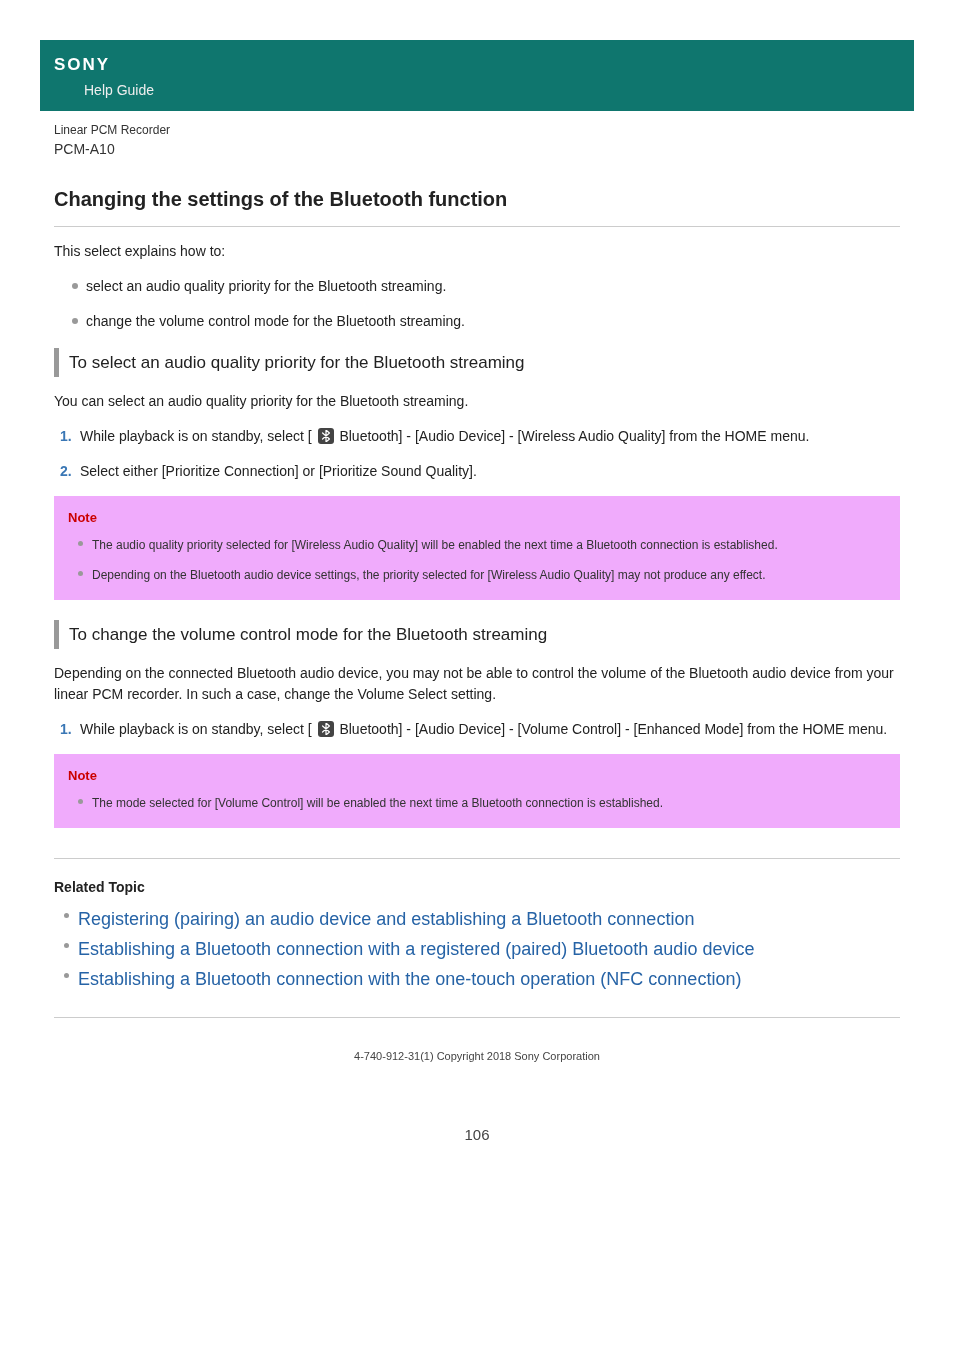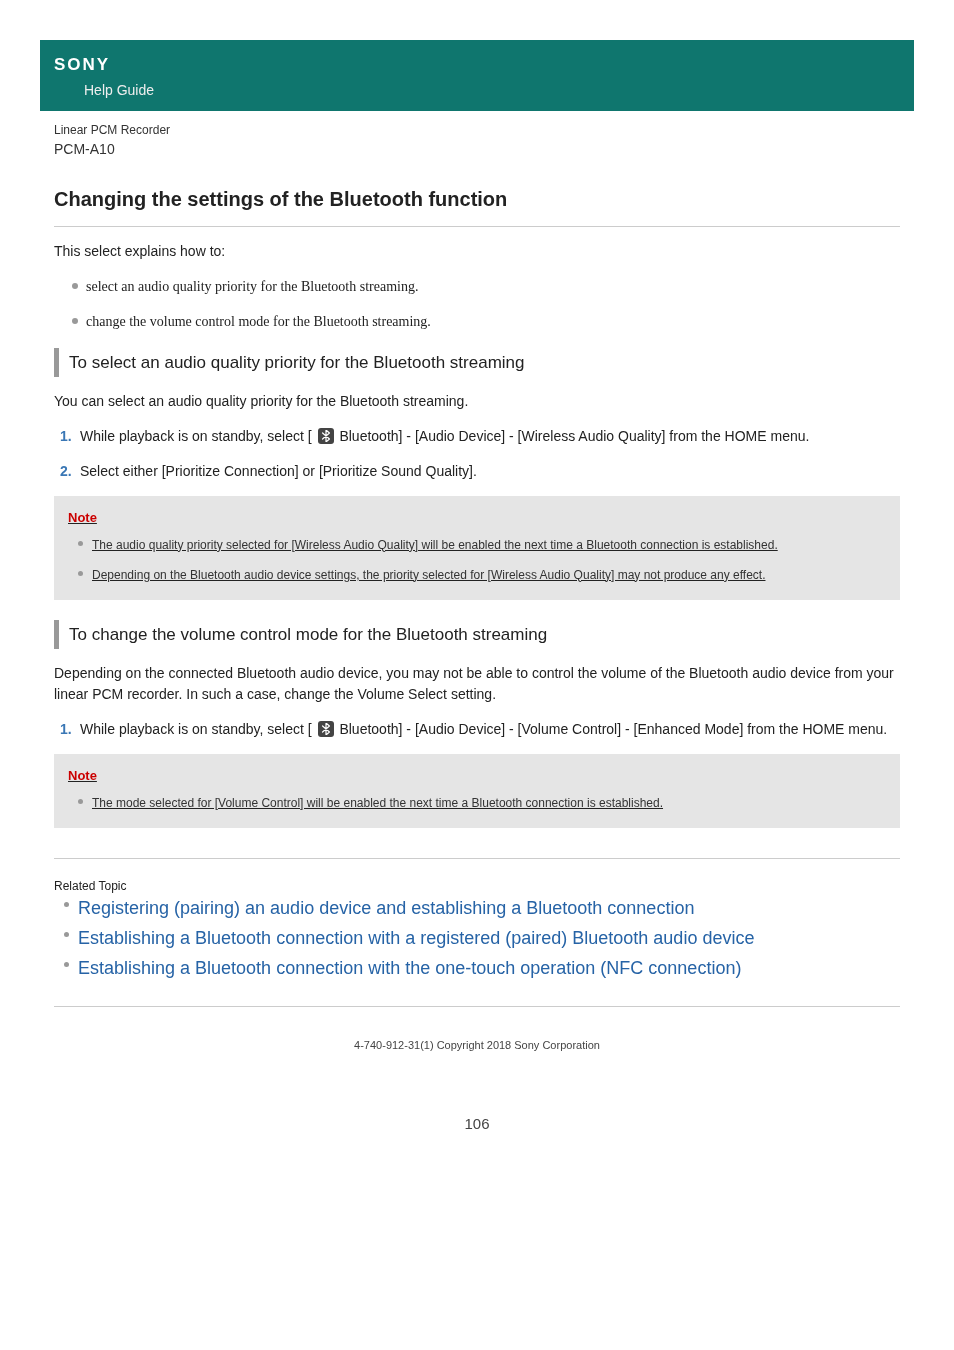--- a/index.html
+++ b/index.html
@@ -15,21 +15,21 @@
   .page-wrap { padding: 40px 40px 20px 40px; }
   .header-bar { background: #0f766e; color: #fff; padding: 12px 14px 10px 14px; }
   .brand { font-family: Arial, sans-serif; font-weight: bold; letter-spacing: 2px; font-size: 17px; }
   .guide-label { font-size: 14px; margin-top: 2px; color: #eee; margin-left: 30px; }
   .product-info { padding: 10px 14px 6px 14px; font-size: 12px; color: #333; }
   .model { font-size: 14px; color: #333; }
   .page-title { font-size: 20px; font-weight: bold; padding: 18px 14px 12px 14px; }
   .hr { border: none; border-top: 1px solid #ccc; margin: 0 14px; }
   .content { padding: 14px 14px 0 14px; }
   .intro { margin-bottom: 14px; }
-  ul.bullets { list-style: none; padding-left: 18px; margin-bottom: 2px; font-family: Liberation Serif, serif; }
+  ul.bullets { list-style: none; padding-left: 18px; margin-bottom: 2px; }
   ul.bullets > li { position: relative; margin-bottom: 14px; padding-left: 14px; }
   ul.bullets > li::before {
     content: ""; position: absolute; left: 0; top: 7px;
     width: 6px; height: 6px; background: #999; border-radius: 50%;
   }
   .section-heading {
     font-size: 17px; font-weight: normal;
     border-left: 5px solid #999; padding: 2px 0 2px 10px;
     margin: 16px 0 14px 0;
   }
@@ -41,33 +41,32 @@
     color: #3a77b5; font-weight: bold; font-size: 14px;
   }
   .bt-icon {
     display: inline-flex; vertical-align: middle;
     width: 16px; height: 16px; background: #444; border-radius: 3px;
     align-items: center; justify-content: center;
     margin: 0 2px 2px 2px;
   }
   .bt-icon svg { width: 10px; height: 12px; }
   .note-block {
-    background: #e5e5e5; padding: 12px 14px 4px 14px;
+    background: #f0abfc; padding: 12px 14px 4px 14px;
     margin-bottom: 20px;
-    text-decoration: underline;
   }
   .note-title { color: #cb0000; font-weight: bold; font-size: 13px; margin-bottom: 8px; }
   ul.note-list { list-style: none; padding-left: 10px; }
   ul.note-list > li { position: relative; font-size: 12px; color: #333; padding-left: 14px; margin-bottom: 12px; }
   ul.note-list > li::before {
     content: ""; position: absolute; left: 0; top: 5px;
     width: 5px; height: 5px; background: #999; border-radius: 50%;
   }
   .related-divider { border: none; border-top: 1px solid #ccc; margin: 30px 0 18px 0; }
-  .related-title { font-weight: normal; font-size: 12px; }
+  .related-title { font-weight: bold; font-size: 14px; margin-bottom: 8px; }
   ul.related { list-style: none; padding-left: 10px; }
   ul.related > li { position: relative; padding-left: 14px; margin-bottom: 3px; font-size: 18px; }
   ul.related > li::before {
     content: ""; position: absolute; left: 0; top: 7px;
     width: 5px; height: 5px; background: #999; border-radius: 50%;
   }
   .link { color: #2663a6; text-decoration: none; cursor: pointer; }
   .bottom-divider { border: none; border-top: 1px solid #ccc; margin: 24px 14px 0 14px; }
   .copyright { text-align: center; font-size: 11px; color: #444; padding: 30px 0 40px 0; }
   .page-num { text-align: center; font-size: 15px; color: #444; }

